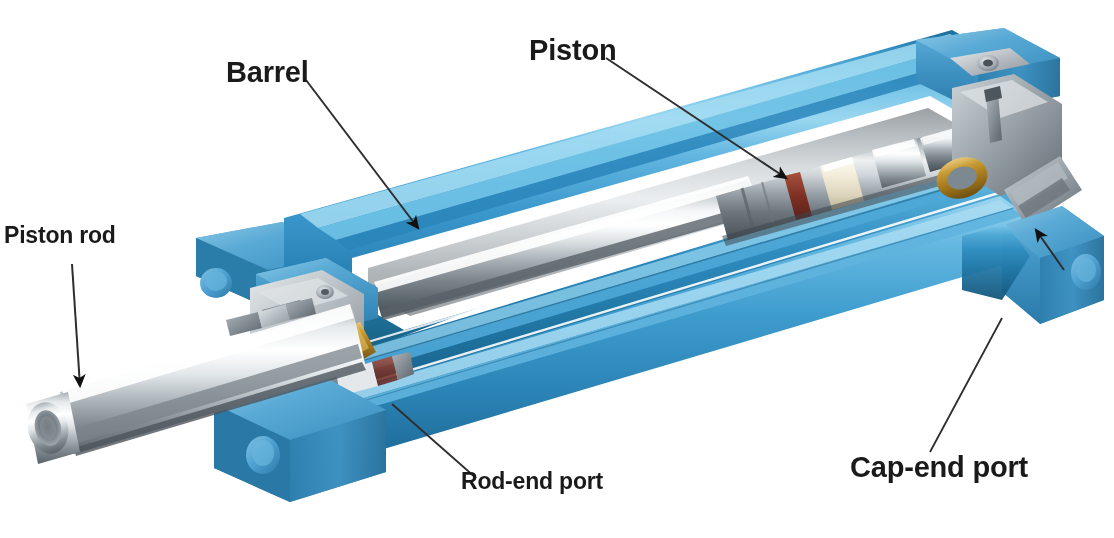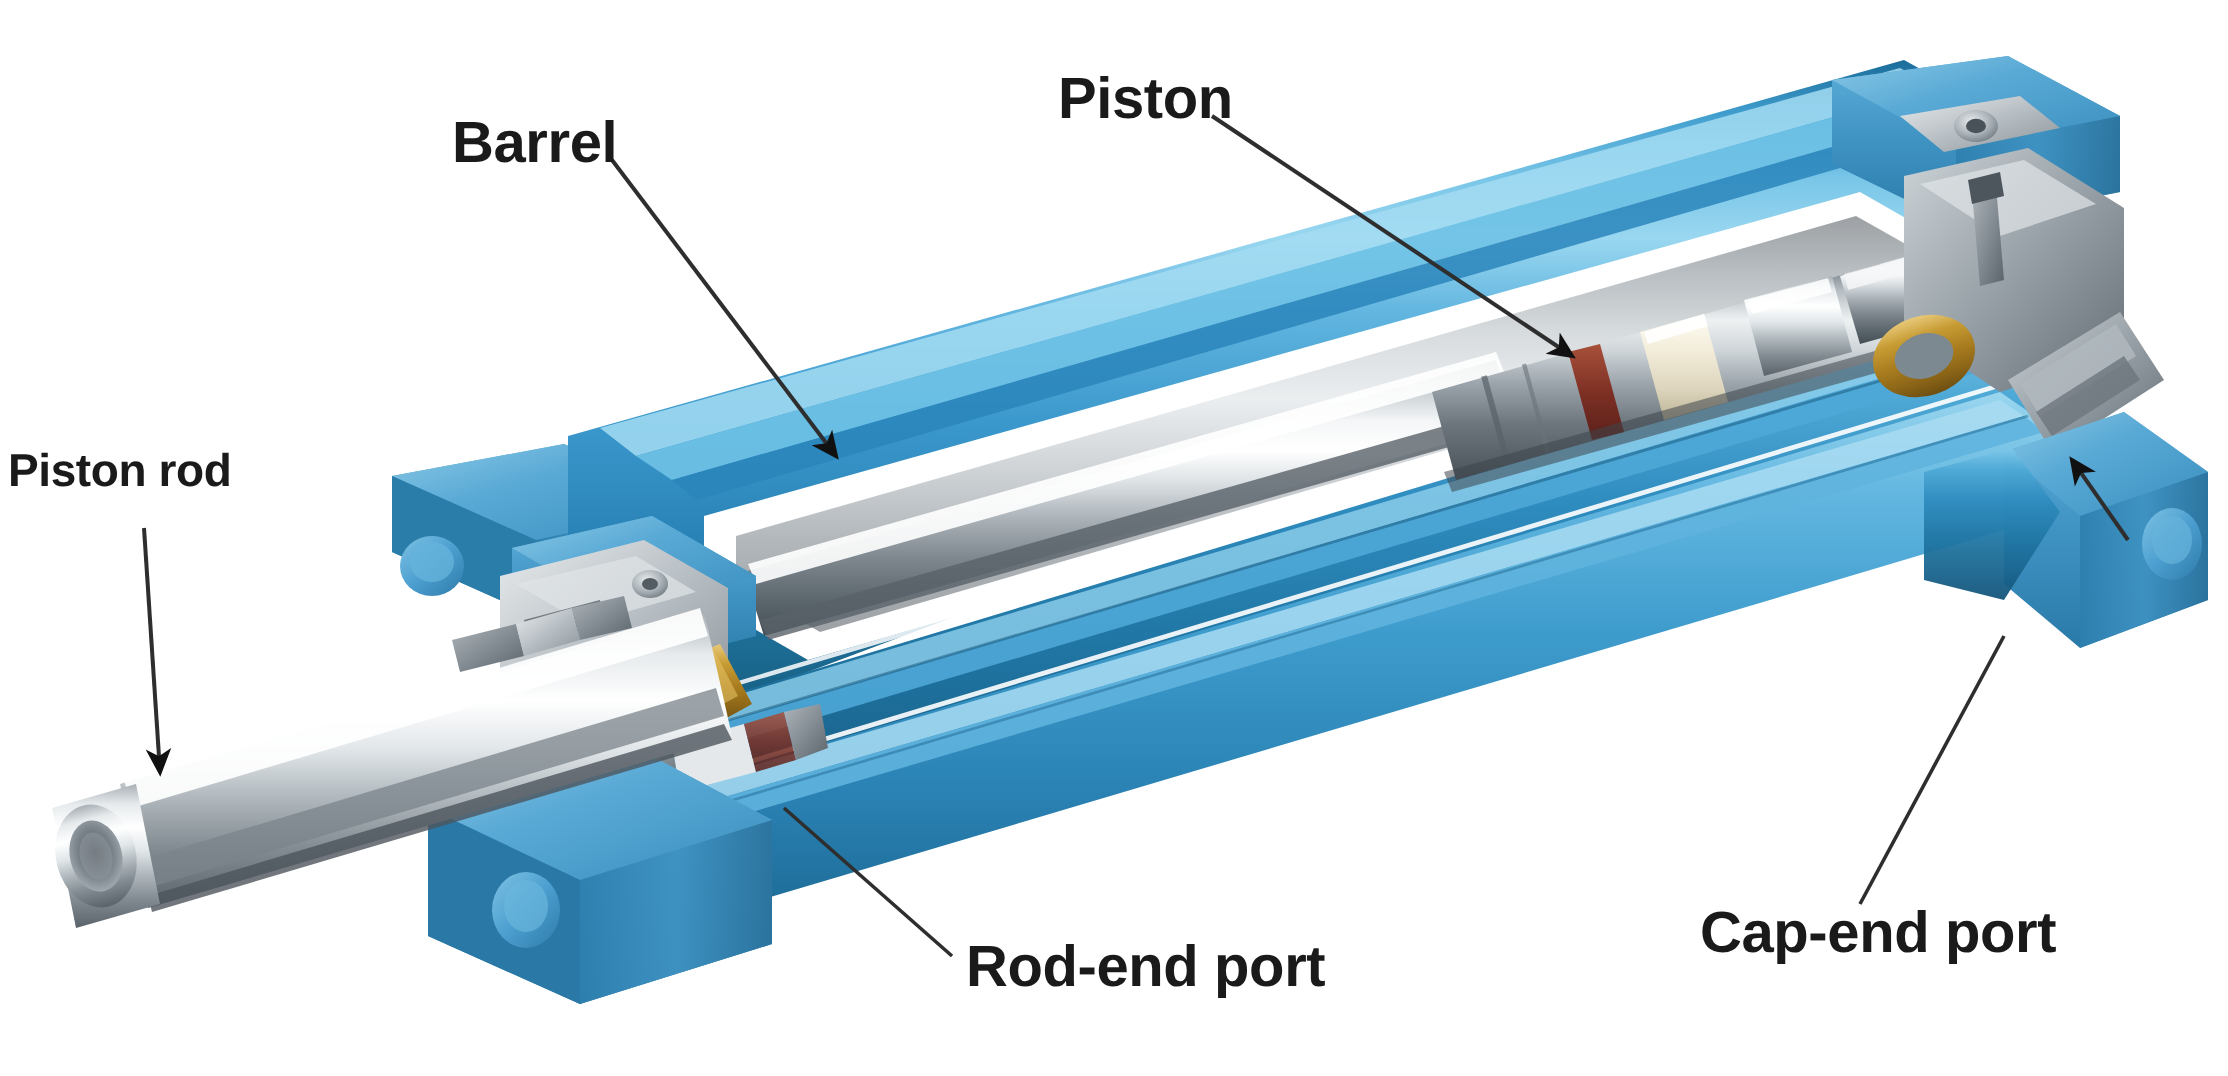--- a/index.html
+++ b/index.html
@@ -31,21 +31,21 @@
     font-weight: bold;
     color: #1a1a1a;
     white-space: nowrap;
     letter-spacing: -0.2px;
     line-height: 1;
     -webkit-font-smoothing: antialiased;
   }
   .lbl-barrel      { left: 226px; top: 58px;  font-size: 29px; }
   .lbl-piston      { left: 517px; top: 36px;  font-size: 29px; margin-left: 12px; }
   .lbl-piston-rod  { left: 4px;   top: 224px; font-size: 23px; }
-  .lbl-rod-port    { left: 483px; top: 470px; font-size: 29px; }
+  .lbl-rod-port    { left: 461px; top: 470px; font-size: 23px; }
   .lbl-cap-port    { left: 850px; top: 453px; font-size: 29px; }
 </style>
 </head>
 <body>
 
 <div id="stage">
 
   <svg id="diagram-svg" viewBox="0 0 1114 538">
     <defs>
 

